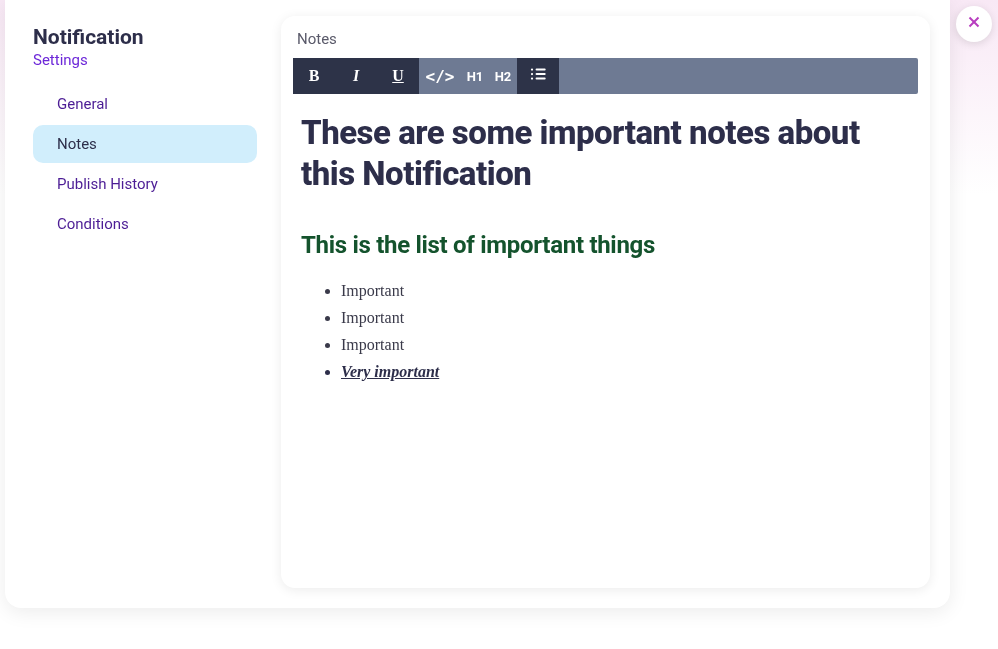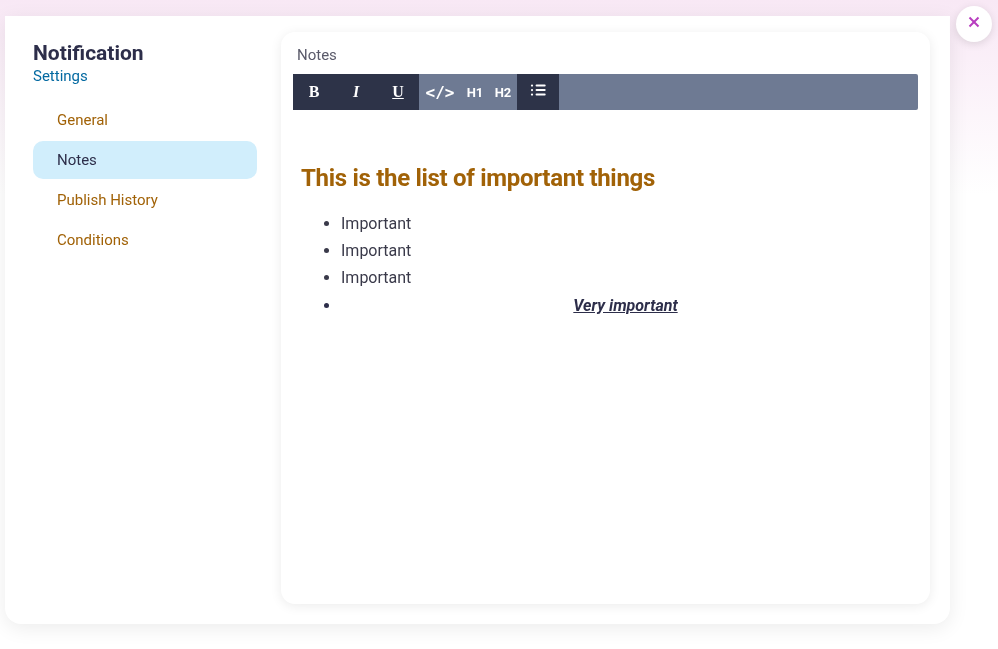--- a/index.html
+++ b/index.html
@@ -12,21 +12,21 @@
       font-family: -apple-system, BlinkMacSystemFont, 'Segoe UI', Roboto, Helvetica, Arial, sans-serif;
       background: linear-gradient(180deg, #f8e8f5 0%, #ffffff 30%);
       width: 998px;
       height: 649px;
       overflow: hidden;
       position: relative;
     }
     
     .main-panel {
       position: absolute;
-      top: 16px;
+      top: 0;
       left: 5px;
       width: 945px;
       height: 608px;
       background: #ffffff;
       border-radius: 0 0 16px 16px;
       box-shadow: 0 4px 20px rgba(0,0,0,0.08);
       display: flex;
     }
     
     .sidebar {
@@ -37,32 +37,32 @@
     
     .sidebar-title {
       font-size: 21px;
       font-weight: 700;
       color: #2d2e4a;
       line-height: 1.3;
     }
     
     .sidebar-subtitle {
       font-size: 15px;
-      color: #0369a1;
+      color: #6d28d9;
       margin-bottom: 16px;
     }
     
     .sidebar-nav {
       list-style: none;
     }
     
     .sidebar-item {
       padding: 10px 24px;
       font-size: 15px;
-      color: #a16207;
+      color: #4c1d95;
       cursor: pointer;
       border-radius: 10px;
       margin-bottom: 2px;
     }
     
     .sidebar-item.active {
       background: #d1eefc;
       color: #2d2e4a;
     }
     
@@ -163,43 +163,43 @@
       font-weight: 800;
       color: #2d2e4a;
       line-height: 1.25;
       margin-bottom: 14px;
       letter-spacing: -0.5px;
     }
     
     .editor-h2 {
       font-size: 24px;
       font-weight: 700;
-      color: #a16207;
+      color: #14532d;
       margin-bottom: 18px;
       letter-spacing: -0.3px;
       margin-top: 36px;
     }
     
     .editor-ul {
       list-style: disc;
       padding-left: 40px;
+      font-family: Liberation Serif, serif;
     }
     
     .editor-ul li {
       font-size: 16px;
       color: #3a3a4a;
       line-height: 1.7;
     }
     
     .editor-ul li.emphasized {
       font-weight: 700;
       font-style: italic;
       text-decoration: underline;
       color: #2d2e4a;
-      text-align: center;
     }
     
     .close-btn {
       position: absolute;
       top: 6px;
       right: 6px;
       width: 36px;
       height: 36px;
       border-radius: 50%;
       background: #ffffff;
@@ -266,20 +266,21 @@
                 <line x1="10" y1="6" x2="21" y2="6"></line>
                 <line x1="10" y1="12" x2="21" y2="12"></line>
                 <line x1="10" y1="18" x2="21" y2="18"></line>
               </svg>
             </span>
           </div>
         </div>
       </div>
 
       <div class="editor-body">
+        <h1 class="editor-h1">These are some important notes about this Notification</h1>
         <h2 class="editor-h2">This is the list of important things</h2>
         <ul class="editor-ul">
           <li>Important</li>
           <li>Important</li>
           <li>Important</li>
           <li class="emphasized">Very important</li>
         </ul>
       </div>
     </div>
   </div>

